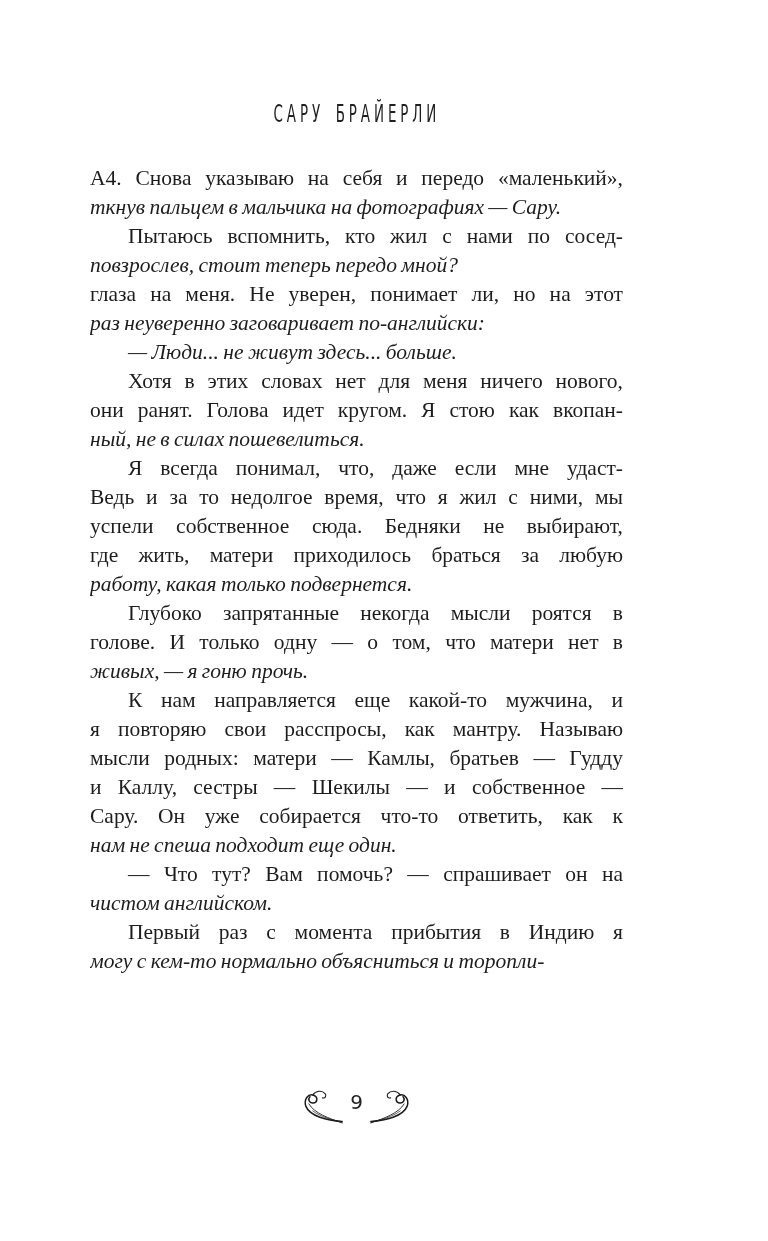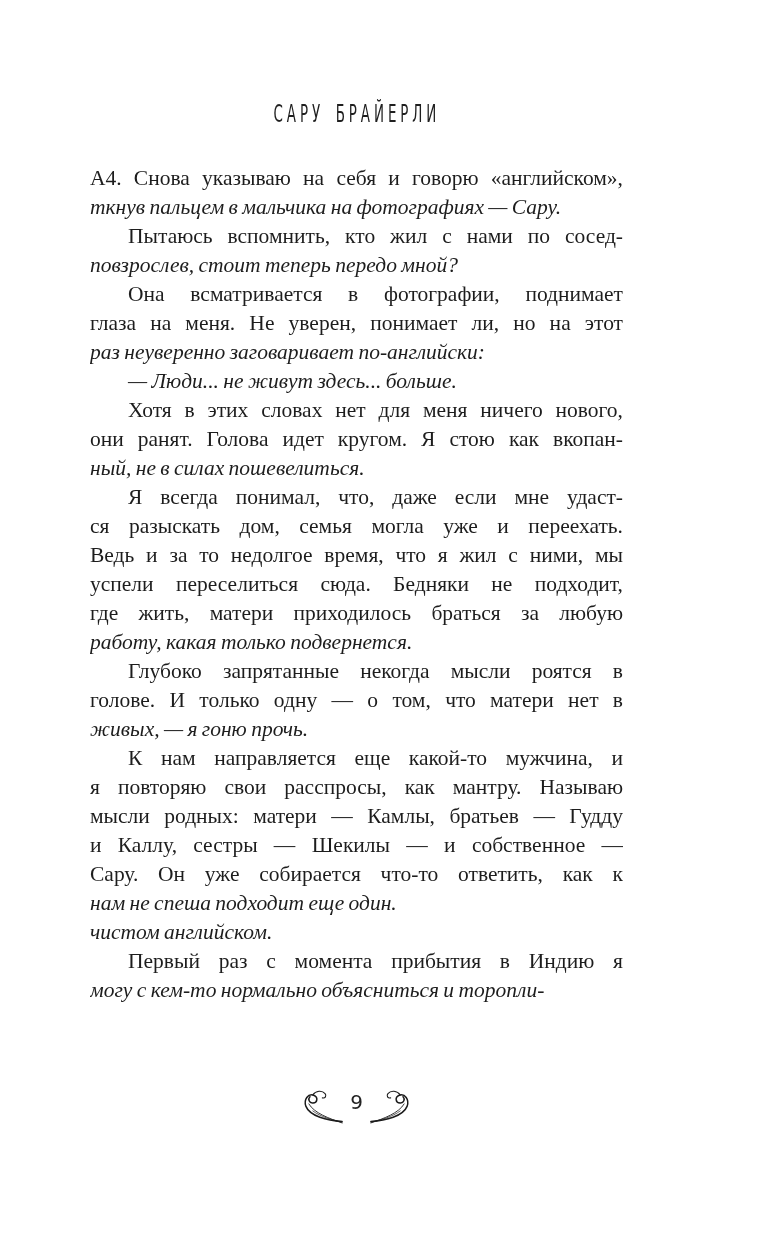--- a/index.html
+++ b/index.html
@@ -69,46 +69,45 @@
 </head>
 <body>
 
 <div class="page">
 
   <div class="running-header">
     <span class="hdr-inner">САРУ БРАЙЕРЛИ</span>
   </div>
 
   <div class="body-text">
-      <div class="line">А4. Снова указываю на себя и говорю «английском»,</div>
+      <div class="line">А4. Снова указываю на себя и передо «маленький»,</div>
       <div class="line plast">ткнув пальцем в мальчика на фотографиях — Сару.</div>
       <div class="line indent">Пытаюсь вспомнить, кто жил с нами по сосед-</div>
       <div class="line plast">повзрослев, стоит теперь передо мной?</div>
-      <div class="line indent">Она всматривается в фотографии, поднимает</div>
       <div class="line">глаза на меня. Не уверен, понимает ли, но на этот</div>
       <div class="line plast">раз неуверенно заговаривает по-английски:</div>
       <div class="line indent plast">— Люди... не живут здесь... больше.</div>
       <div class="line indent">Хотя в этих словах нет для меня ничего нового,</div>
       <div class="line">они ранят. Голова идет кругом. Я стою как вкопан-</div>
       <div class="line plast">ный, не в силах пошевелиться.</div>
       <div class="line indent">Я всегда понимал, что, даже если мне удаст-</div>
-      <div class="line">ся разыскать дом, семья могла уже и переехать.</div>
       <div class="line">Ведь и за то недолгое время, что я жил с ними, мы</div>
-      <div class="line">успели переселиться сюда. Бедняки не подходит,</div>
+      <div class="line">успели собственное сюда. Бедняки не выбирают,</div>
       <div class="line">где жить, матери приходилось браться за любую</div>
       <div class="line plast">работу, какая только подвернется.</div>
       <div class="line indent">Глубоко запрятанные некогда мысли роятся в</div>
       <div class="line">голове. И только одну — о том, что матери нет в</div>
       <div class="line plast">живых, — я гоню прочь.</div>
       <div class="line indent">К нам направляется еще какой-то мужчина, и</div>
       <div class="line">я повторяю свои расспросы, как мантру. Называю</div>
       <div class="line">мысли родных: матери — Камлы, братьев — Гудду</div>
       <div class="line">и Каллу, сестры — Шекилы — и собственное —</div>
       <div class="line">Сару. Он уже собирается что-то ответить, как к</div>
       <div class="line plast">нам не спеша подходит еще один.</div>
+      <div class="line indent">— Что тут? Вам помочь? — спрашивает он на</div>
       <div class="line plast">чистом английском.</div>
       <div class="line indent">Первый раз с момента прибытия в Индию я</div>
       <div class="line plast">могу с кем-то нормально объясниться и торопли-</div>
     </div>
 
   <div class="footer-ornament">
     <svg class="flourish left" width="42" height="38" viewBox="0 0 48 40" fill="none" stroke="#1b1b1b" stroke-linecap="round">
       <path d="M47 36.5 C30 35.5 10 30.5 5.5 19 C3 11.5 8 4.5 14.5 6.5 C20 8.5 19 16 13 15.5 C9.5 15.2 7.6 11.2 10.2 8.2" stroke-width="1.7"></path>
       <path d="M47 38.2 C32 33 15 27 9 16.5" stroke-width="1"></path>
       <path d="M13.5 6.2 C17 1.2 24 0.6 27.5 4.6 C29.6 7.2 27.6 10.4 24.4 9.6" stroke-width="1.3"></path>

